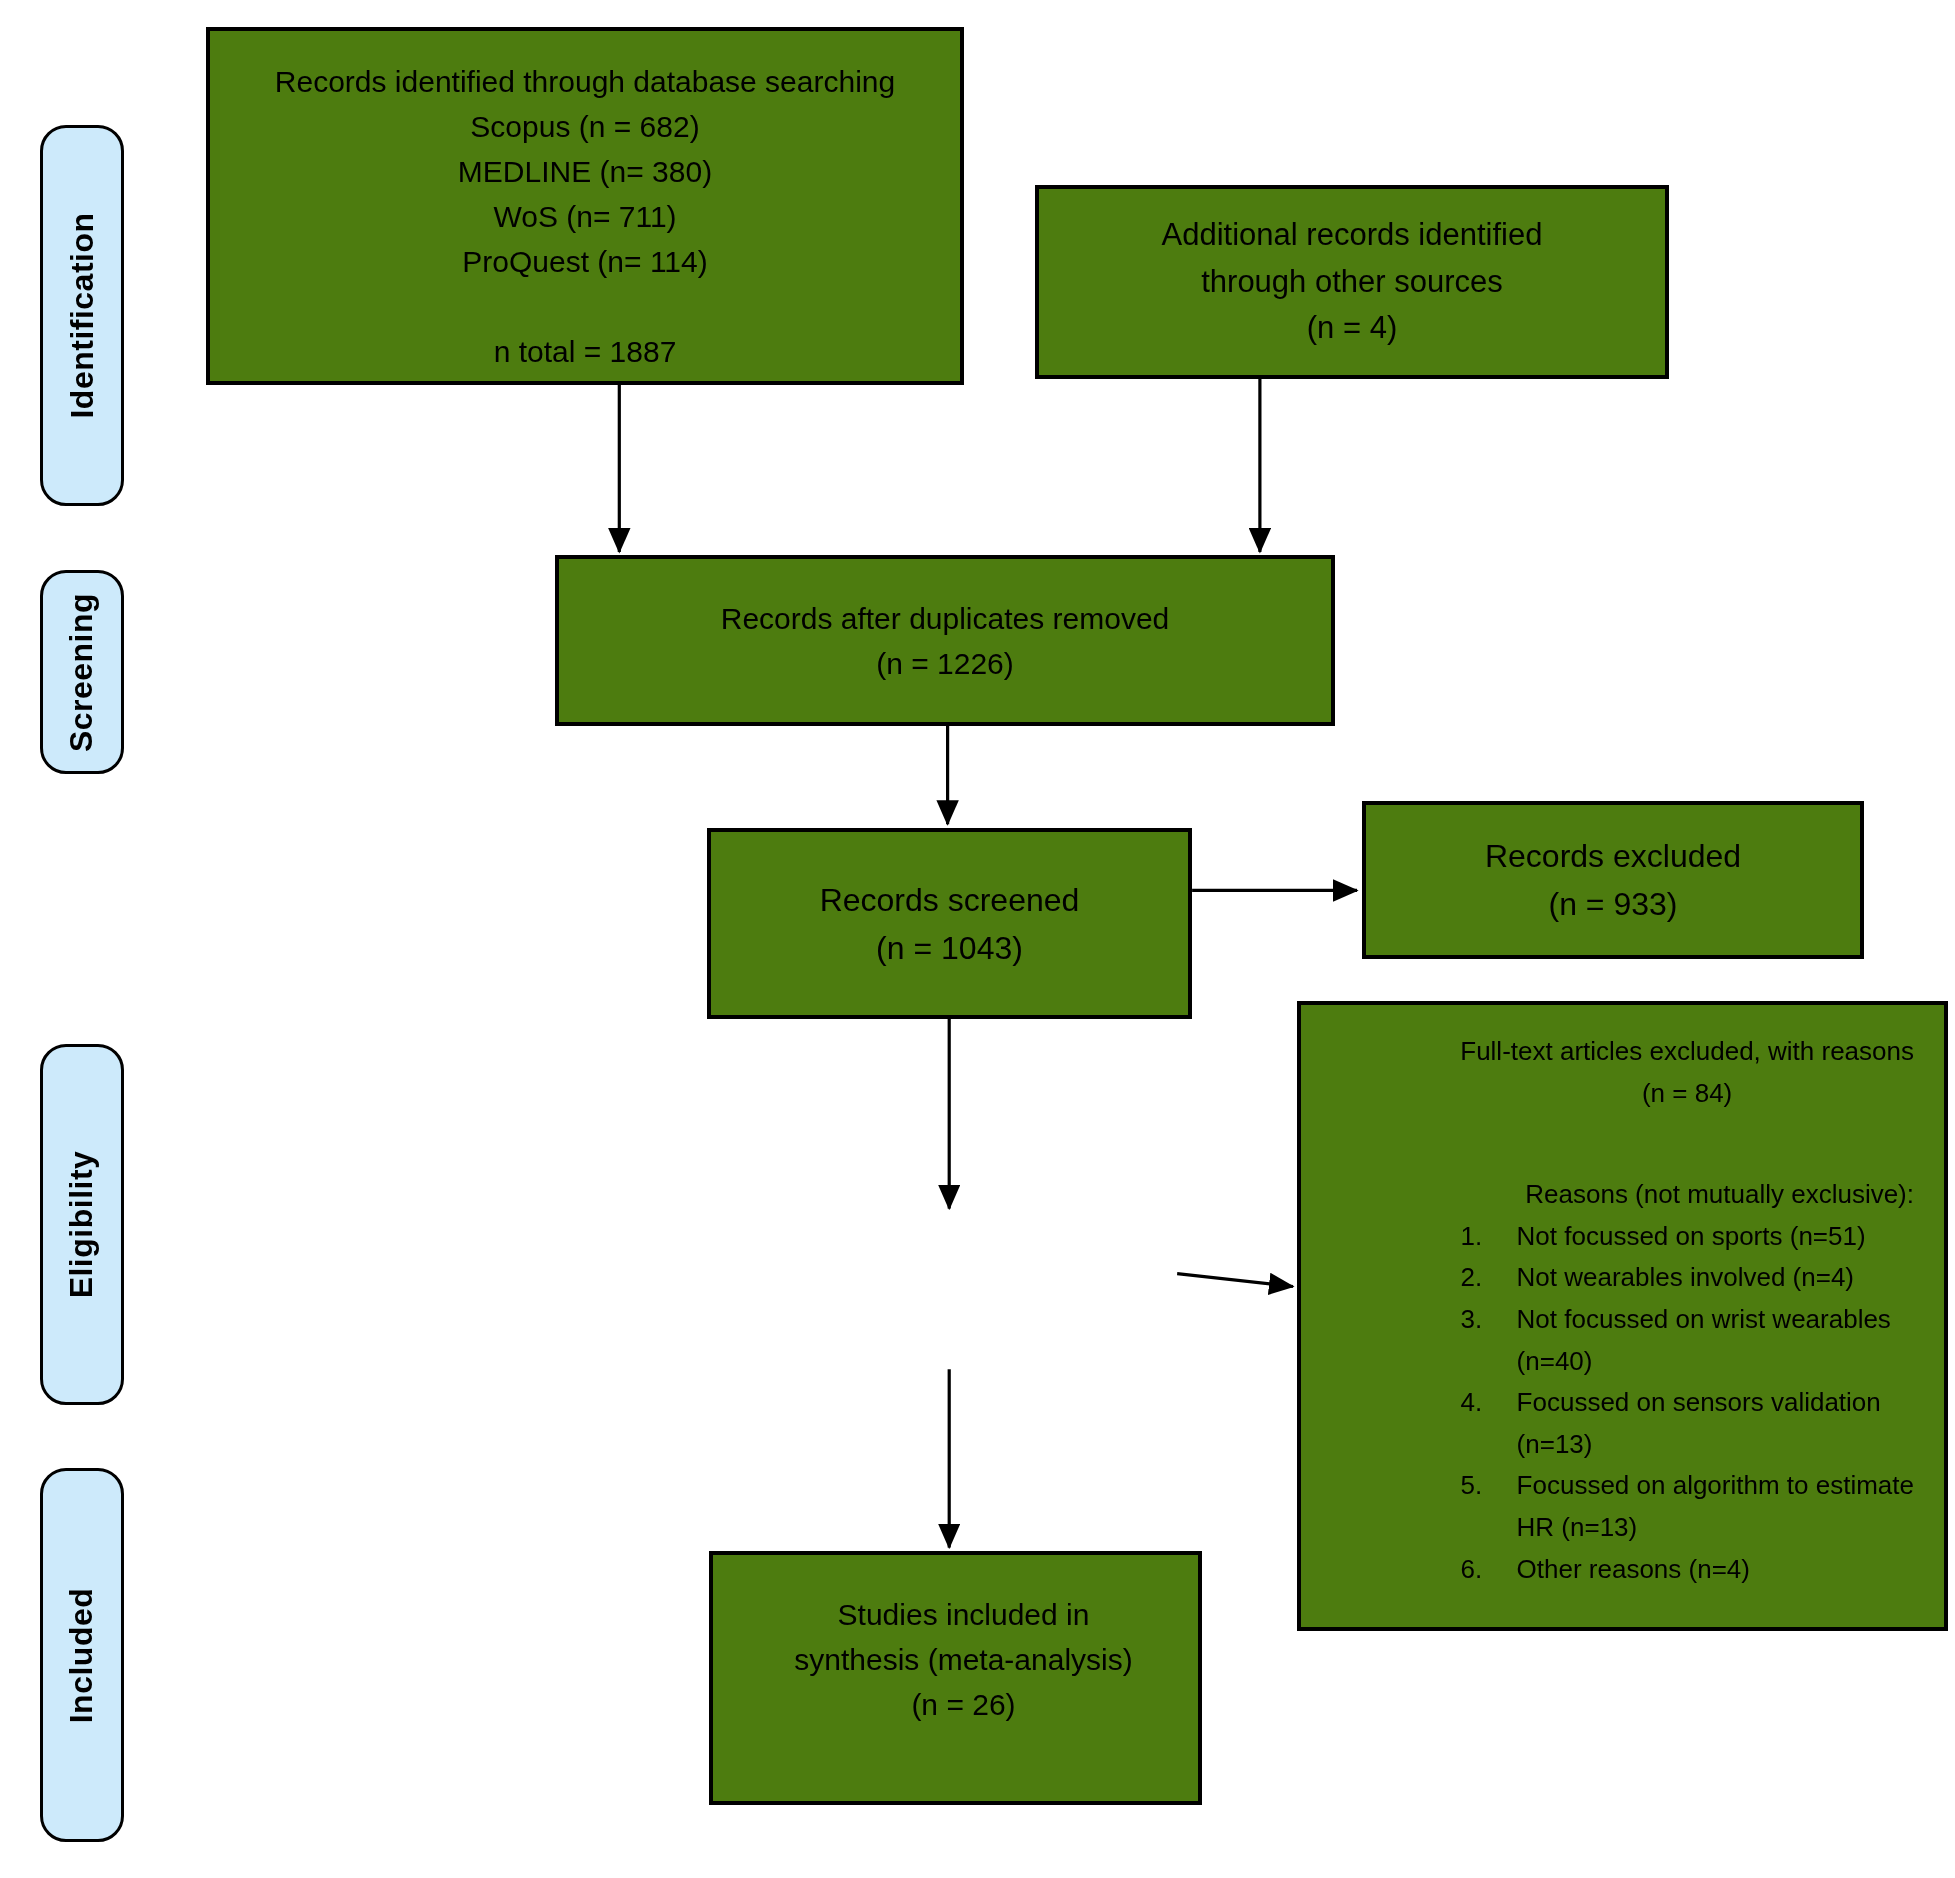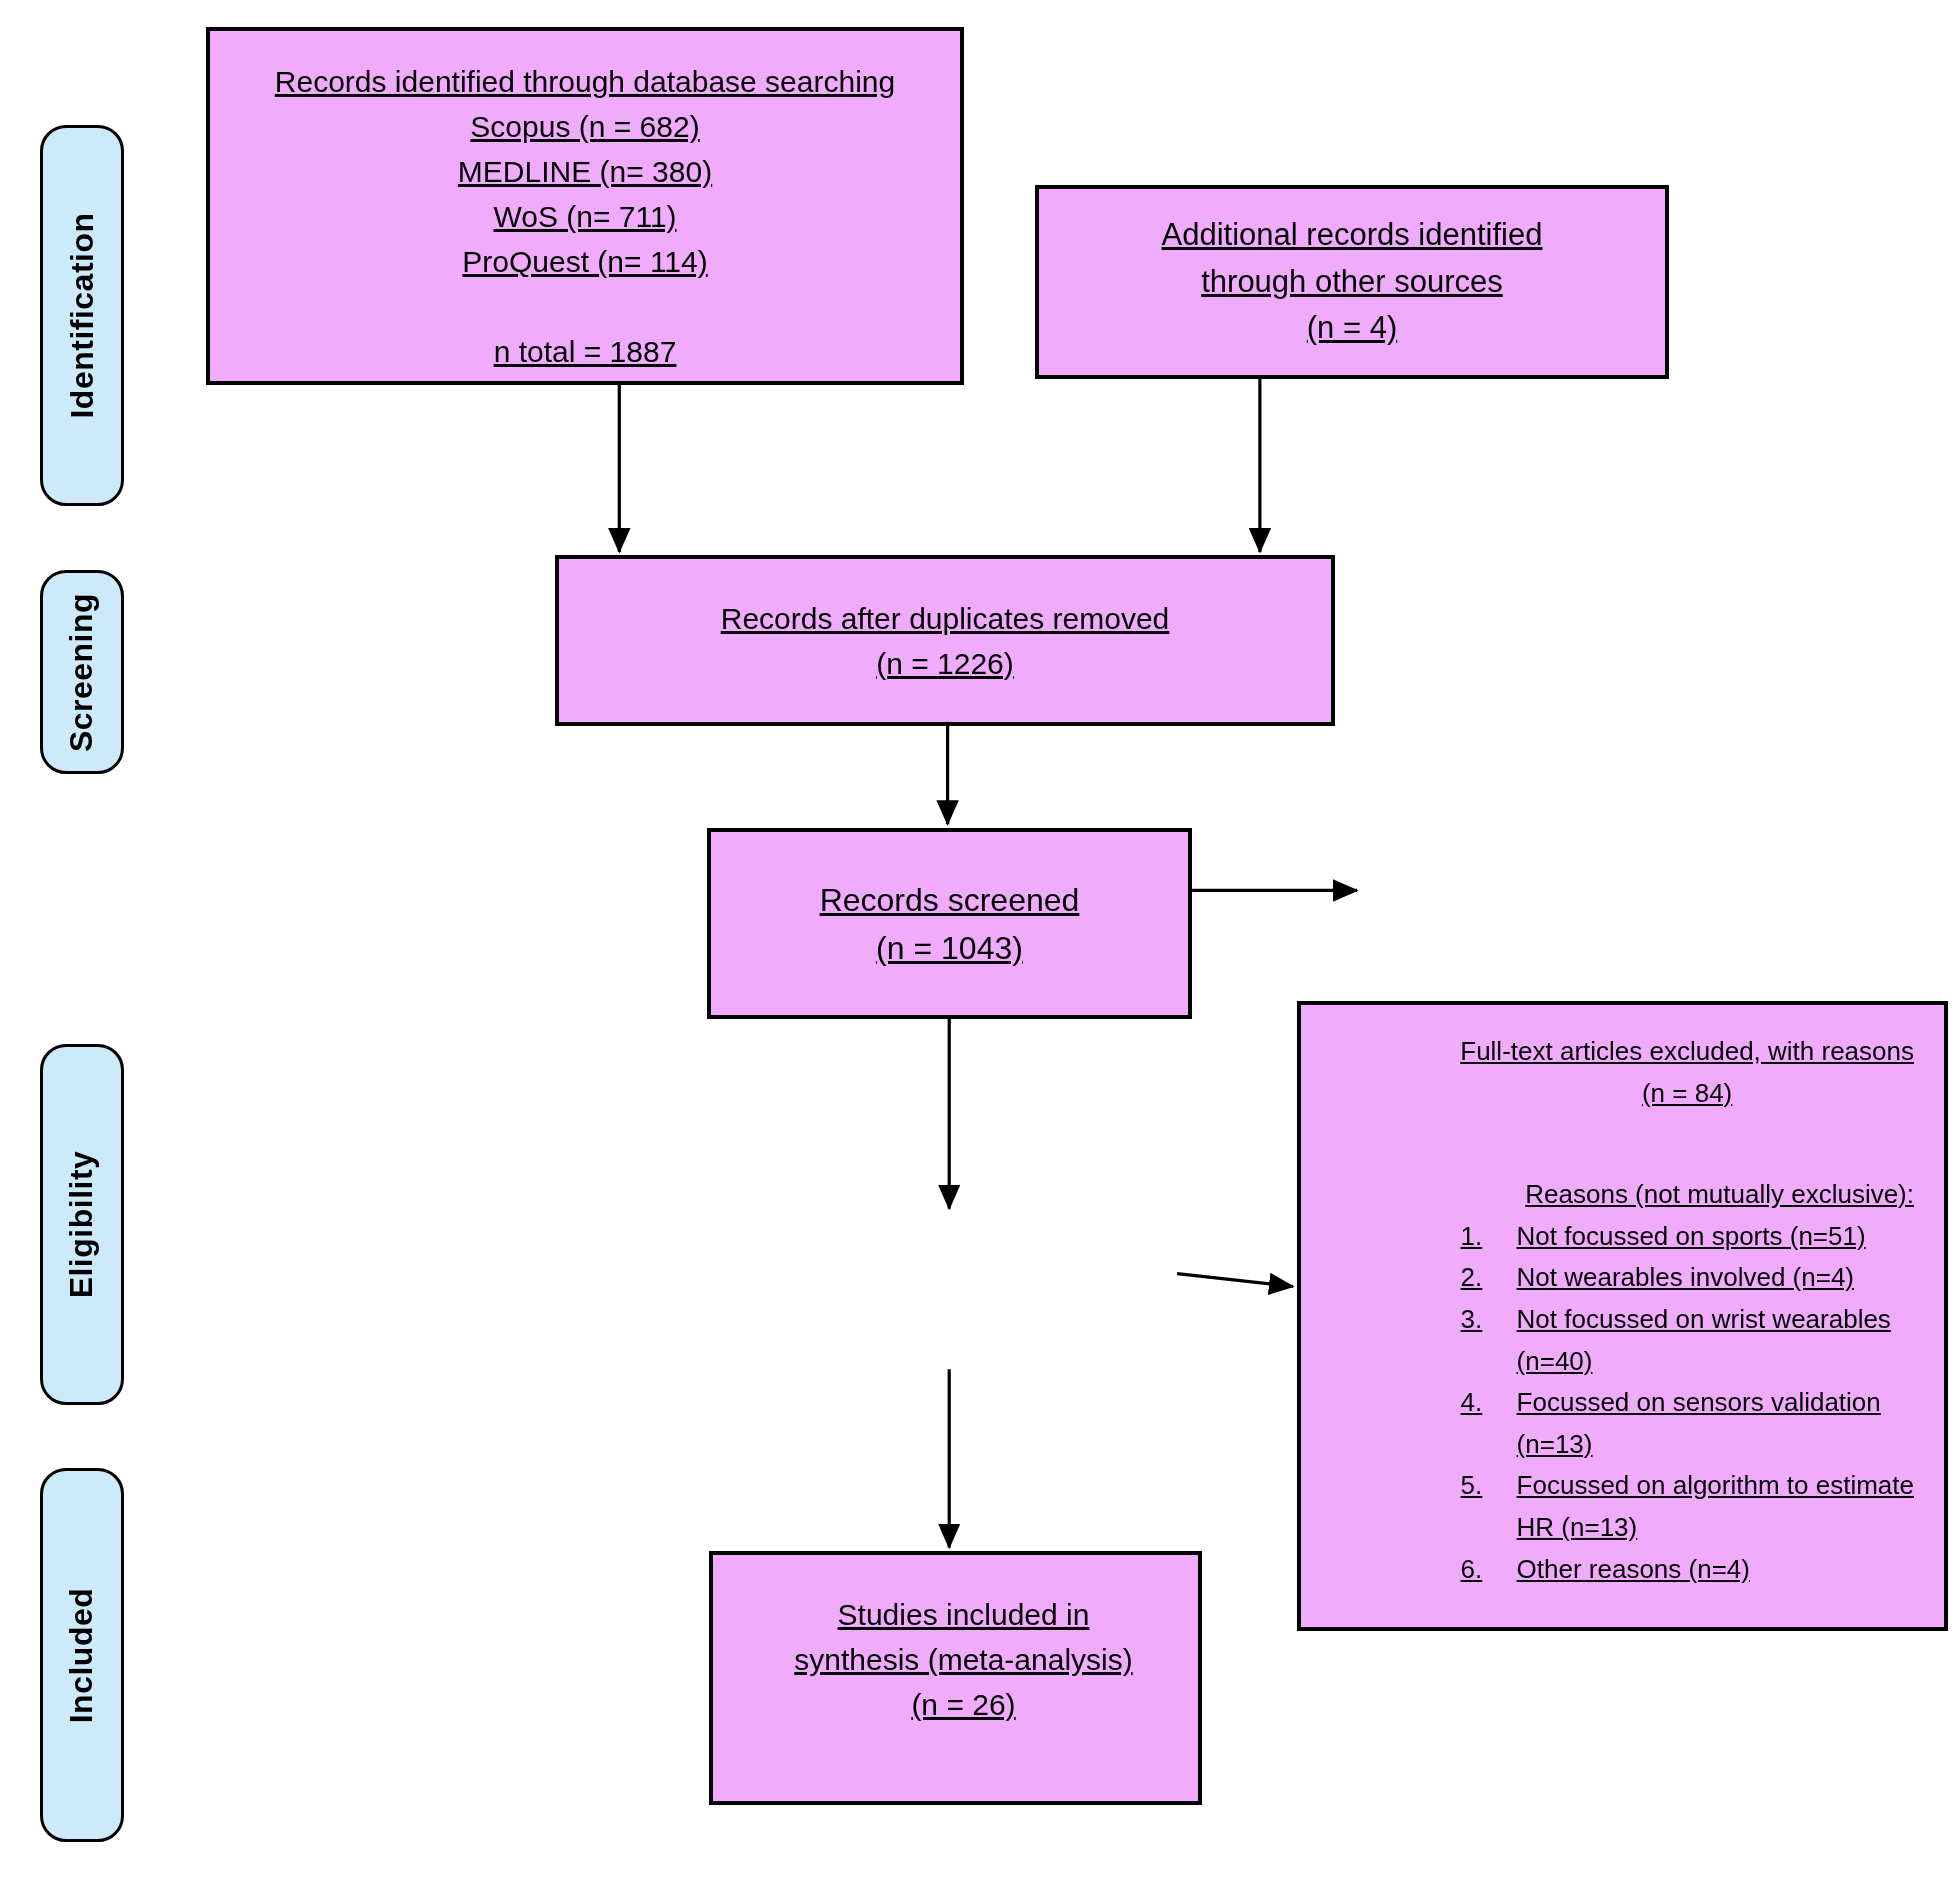--- a/index.html
+++ b/index.html
@@ -39,29 +39,28 @@
     letter-spacing: 0.5px;
   }
   #stage-identification { top: 125px;  height: 381px; }
   #stage-screening      { top: 570px; height: 204px; }
   #stage-eligibility    { top: 1044px; height: 361px; }
   #stage-included       { top: 1468px; height: 374px; }
 
   
   .box {
     position: absolute;
-    background: #f0abfc;
+    background: #4d7c0f;
     border: 4.3px solid #000000;
     box-sizing: border-box;
     display: flex;
     flex-direction: column;
     align-items: center;
     justify-content: center;
     text-align: center;
-    text-decoration: underline;
   }
   .box-text { white-space: pre-line; }
 
   #box-identified { left: 206px;  top: 27px;   width: 758px; height: 358px;
                     justify-content: flex-start; padding-top: 28px;
                     font-size: 30px; line-height: 1.5; }
   #box-additional { left: 998px; top: 185px;  width: 634px; height: 194px;
                     font-size: 31px; line-height: 1.5; margin-left: 37px; }
   #box-dedup      { left: 555px; top: 555px; width: 780px; height: 171px;
                     font-size: 30px; line-height: 1.5; }
@@ -147,20 +146,24 @@
   <div class="box" id="box-dedup">
     <span class="box-text">Records after duplicates removed
 (n = 1226)</span>
   </div>
 
   <div class="box" id="box-screened">
     <span class="box-text">Records screened
 (n = 1043)</span>
   </div>
 
+  <div class="box" id="box-excluded">
+    <span class="box-text">Records excluded
+(n = 933)</span>
+  </div>
 
 
   <div class="box" id="box-reasons">
     <div class="reasons-header">Full-text articles excluded, with reasons
 (n = 84)</div>
     <div class="reasons-intro">Reasons (not mutually exclusive):</div>
     <div class="reasons-list" id="reasons-list">
         <div class="reason-item">
           <span class="reason-num">1.</span>
           <span class="reason-text">Not focussed on sports (n=51)</span>

